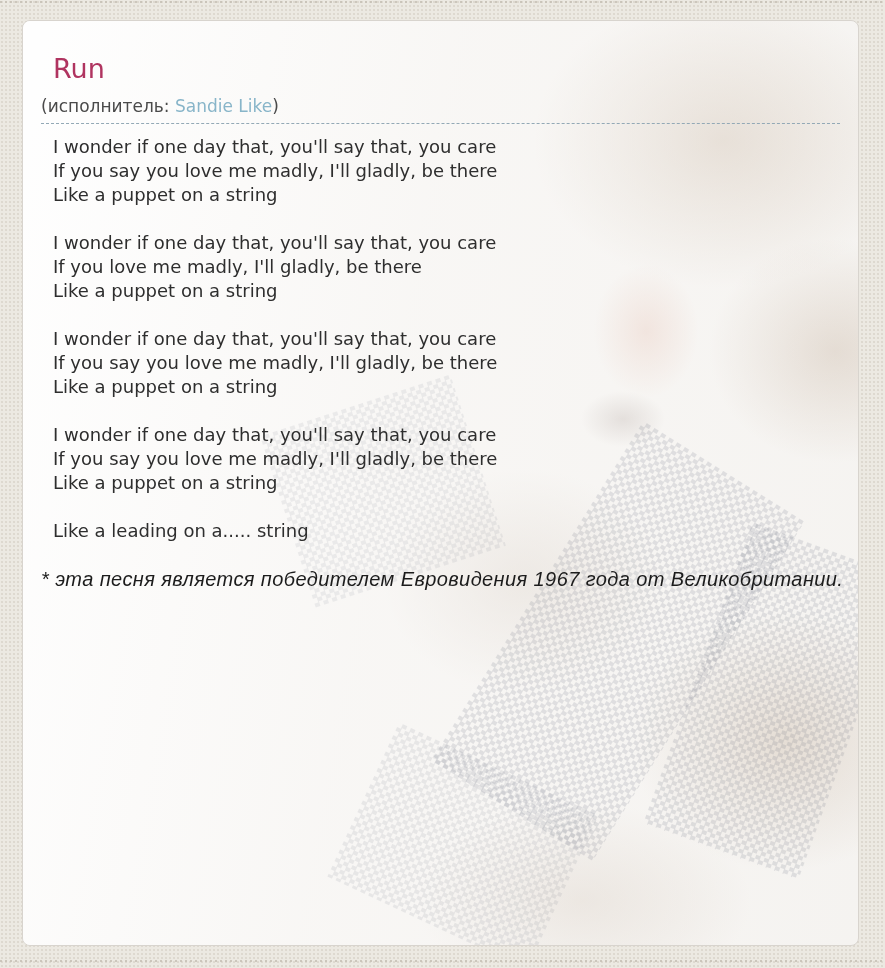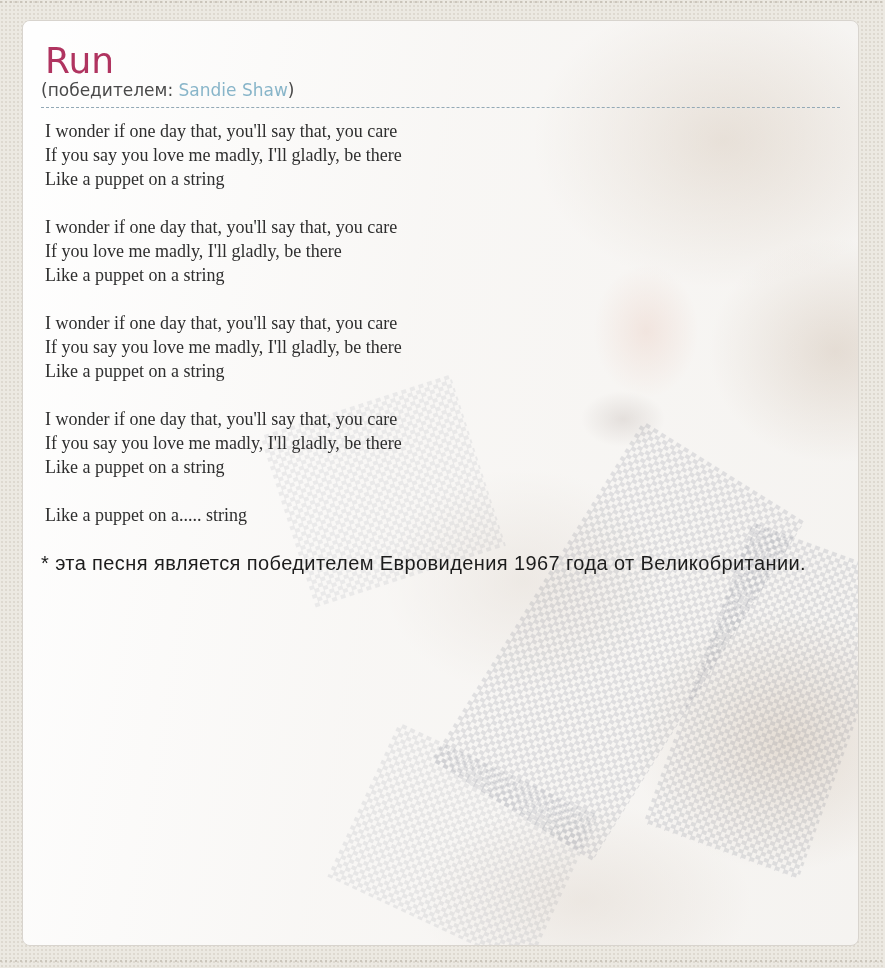--- a/index.html
+++ b/index.html
@@ -48,73 +48,74 @@
   }
   .checker.c1{left:500px;top:420px;width:190px;height:400px;transform:rotate(32deg);}
   .checker.c2{left:670px;top:520px;width:165px;height:320px;transform:rotate(20deg);}
   .checker.c3{left:260px;top:380px;width:200px;height:180px;transform:rotate(-18deg);opacity:.08;}
   .checker.c4{left:330px;top:740px;width:220px;height:170px;transform:rotate(25deg);opacity:.09;}
   .content{
     position:relative;
     padding:21px 18px 0 18px;
   }
   h1.title{
-    margin:4px;
-    font-size:36px;line-height:30px;font-weight:normal;
+    margin:12px;
+    font-size:27px;line-height:30px;font-weight:normal;
     color:var(--title-color,#b03460);
   }
   .artist{
     margin-top:2px;
     font-size:17px;line-height:20px;
     color:var(--artist-text-color,#4a4a4a);
     padding-bottom:7px;
     border-bottom:1px dashed var(--separator-color,#93a9b6);
   }
   .artist-link{
     color:var(--artist-link-color,#88b5c9);
     text-decoration:none;cursor:pointer;
   }
   .lyrics{
     margin-top:11px;
     font-size:18px;line-height:24px;
     color:var(--text-color,#2e2e2e);
   }
-  .lyrics p.stanza{margin:0 0 24px 4px;font-family:Liberation Serif, serif;}
+  .lyrics p.stanza{margin:0 0 24px 12px;}
   .footnote{
     margin-top:25px;
     font-family:"Liberation Sans",sans-serif;
     font-size:20px;line-height:22px;letter-spacing:0.4px;
     color:var(--footnote-color,#1c1c1c);
     white-space:nowrap;
+    font-style:italic;
   }
 </style>
 </head>
 <body>
 
 <div class="page">
   <div class="dotted top"></div>
 
   <div class="panel">
     <div class="photo"></div>
     <div class="checker c1"></div>
     <div class="checker c2"></div>
     <div class="checker c3"></div>
     <div class="checker c4"></div>
 
     <div class="content">
       <h1 class="title">Run</h1>
 
-      <div class="artist"><span>(победителем: </span><a class="artist-link">Sandie Shaw</a><span>)</span></div>
+      <div class="artist"><span>(исполнитель: </span><a class="artist-link">Sandie Like</a><span>)</span></div>
 
       <div class="lyrics">
           <p class="stanza">I wonder if one day that, you'll say that, you care<br>If you say you love me madly, I'll gladly, be there<br>Like a puppet on a string</p>
           <p class="stanza">I wonder if one day that, you'll say that, you care<br>If you love me madly, I'll gladly, be there<br>Like a puppet on a string</p>
           <p class="stanza">I wonder if one day that, you'll say that, you care<br>If you say you love me madly, I'll gladly, be there<br>Like a puppet on a string</p>
           <p class="stanza">I wonder if one day that, you'll say that, you care<br>If you say you love me madly, I'll gladly, be there<br>Like a puppet on a string</p>
-          <p class="stanza">Like a puppet on a..... string</p>
+          <p class="stanza">Like a leading on a..... string</p>
         </div>
 
       <div class="footnote">* эта песня является победителем Евровидения 1967 года от Великобритании.</div>
     </div>
   </div>
 
   <div class="dotted bottom"></div>
 </div>
 
 </body></html>

